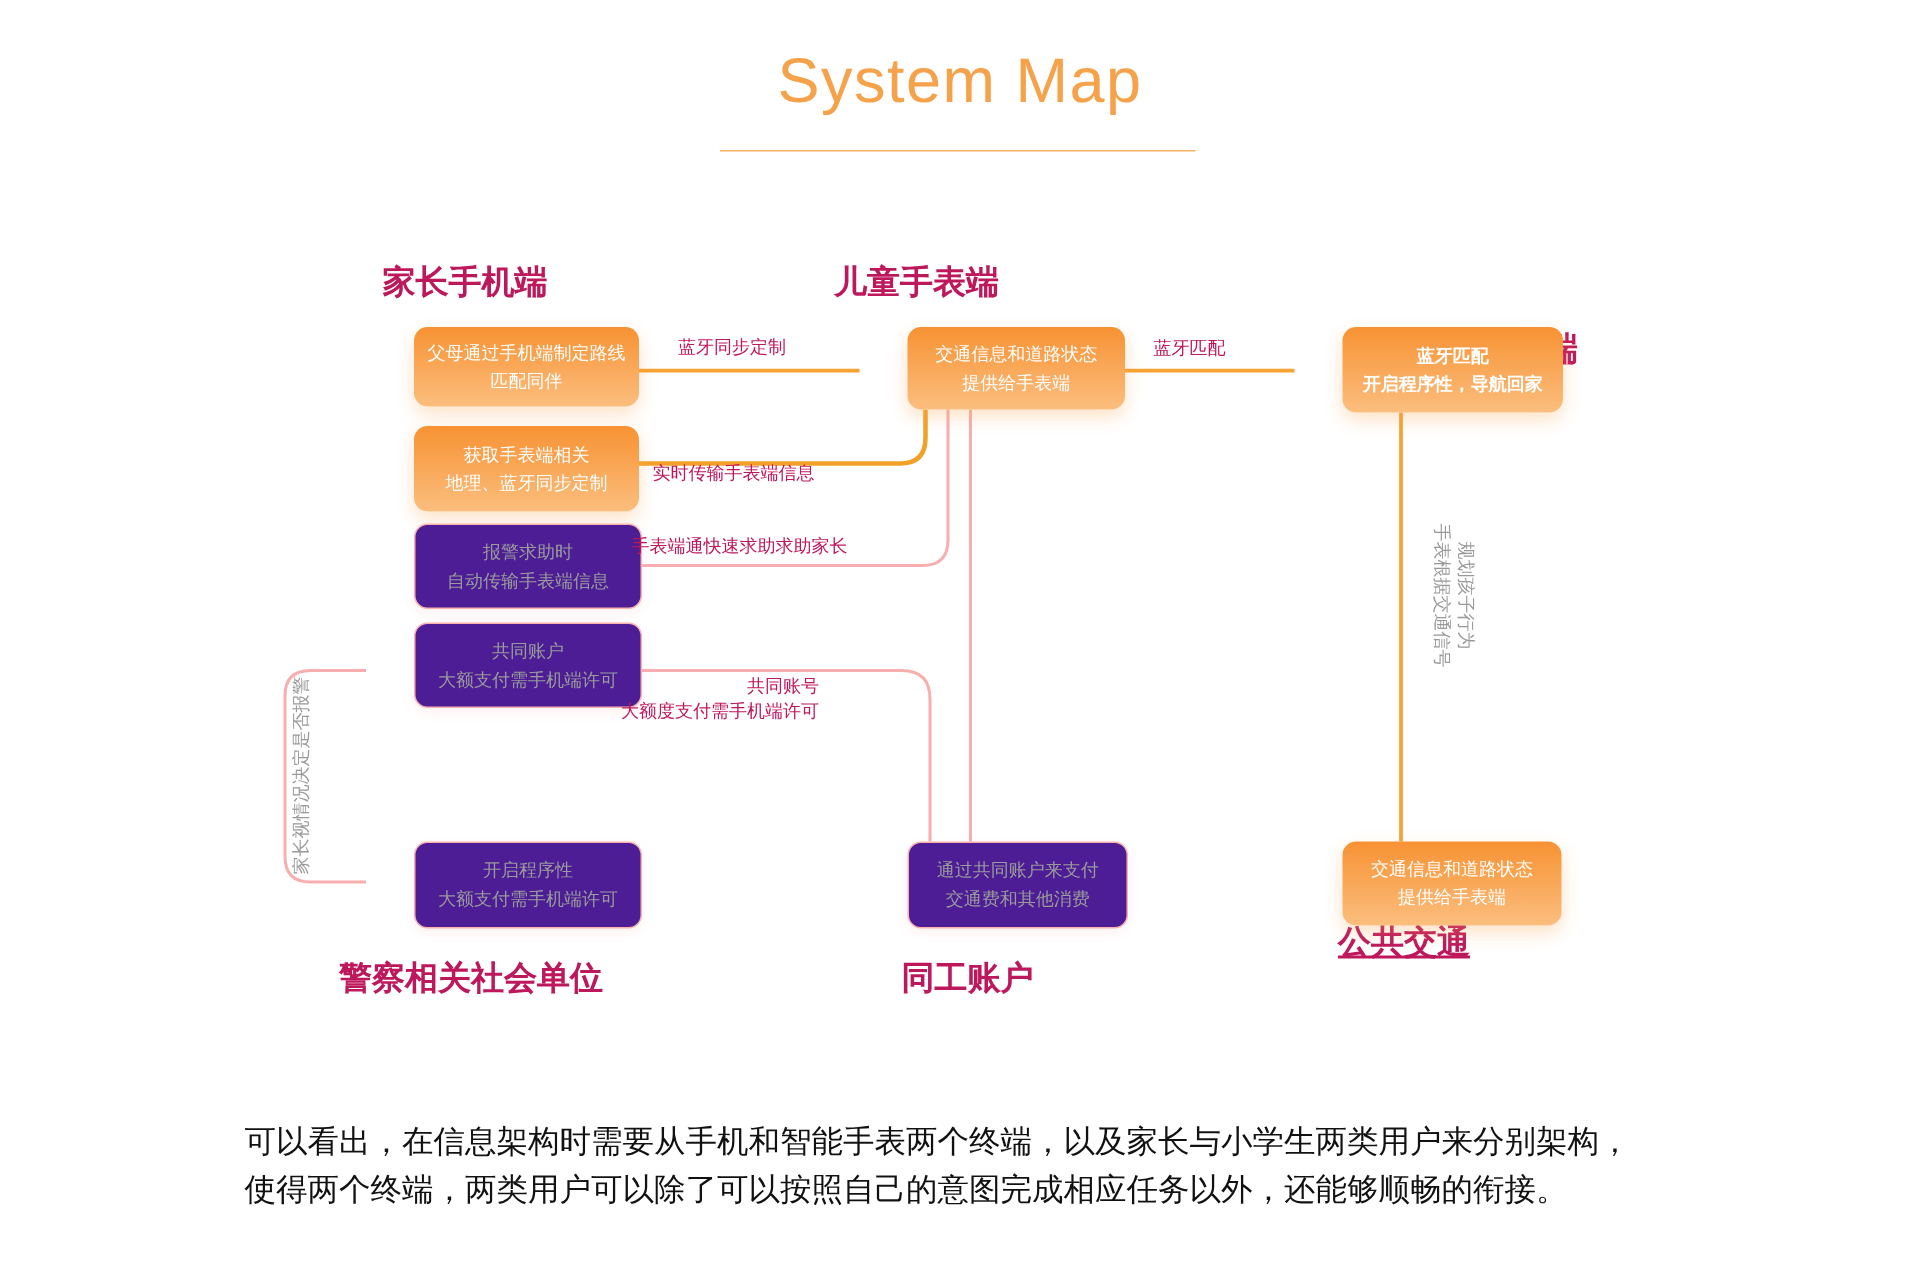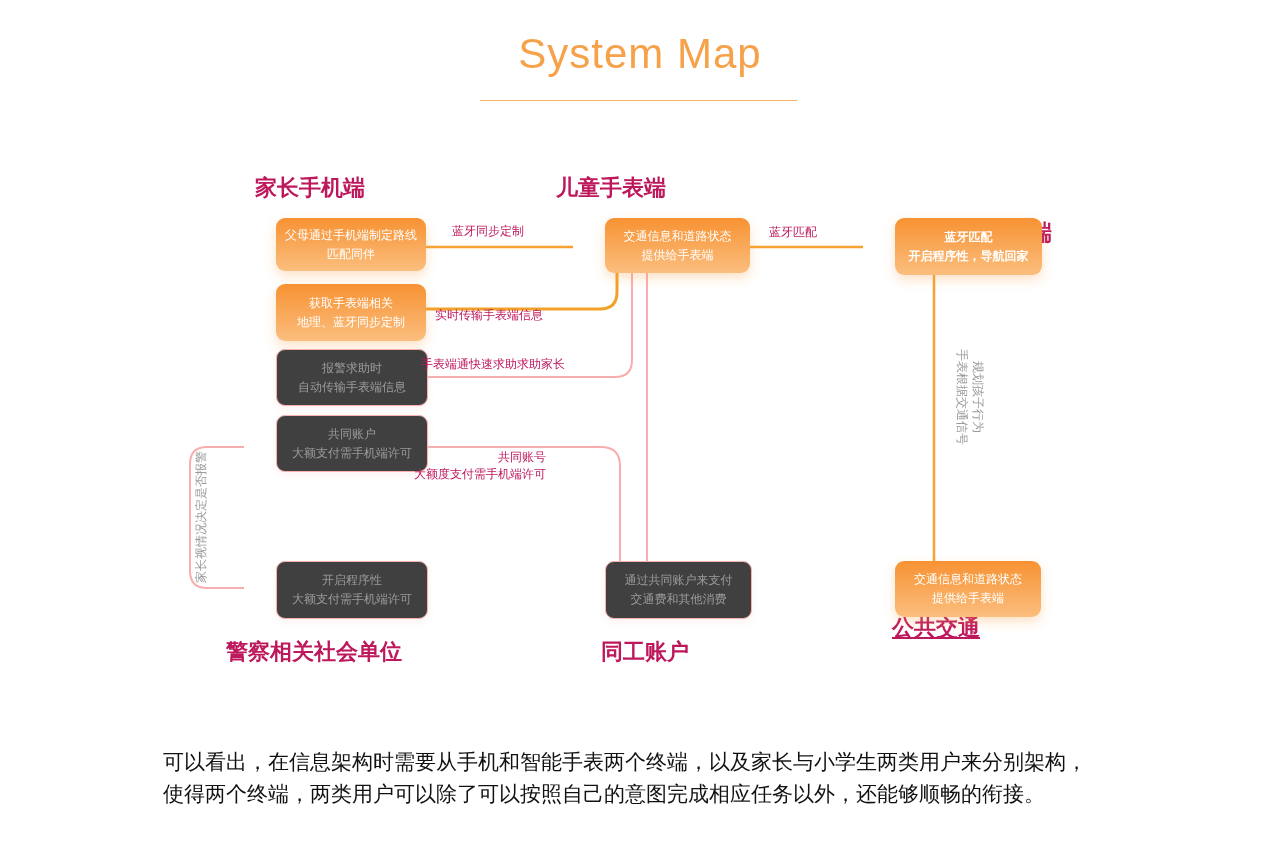--- a/index.html
+++ b/index.html
@@ -23,21 +23,21 @@
     align-items:center;justify-content:center;text-align:center;
     font-size:12px;line-height:19px;white-space:nowrap;margin-left:32px;
   }
   .node.orange{
     background:linear-gradient(180deg,#F79233 0%,#FBBE7E 100%);
     color:#ffffff;
     box-shadow:0 5px 12px rgba(247,160,70,0.30);
   }
   .node.orange.bold{font-weight:700;}
   .node.white{
-    background:#404040;border:1.5px solid #F8B0B0;color:#9B9B9B;
+    background:#4c1d95;border:1.5px solid #F8B0B0;color:#9B9B9B;
     box-shadow:0 3px 8px rgba(248,176,176,0.18);
   }
   .elabel{
     position:absolute;font-size:12px;color:#be185d;white-space:nowrap;
     transform:translateX(-50%);text-align:right;line-height:17px;
   }
   .vlabel{
     position:absolute;font-size:12px;color:#999999;white-space:nowrap;
   }
   .vlabel.cw{transform:translate(-50%,-50%) rotate(90deg);}

